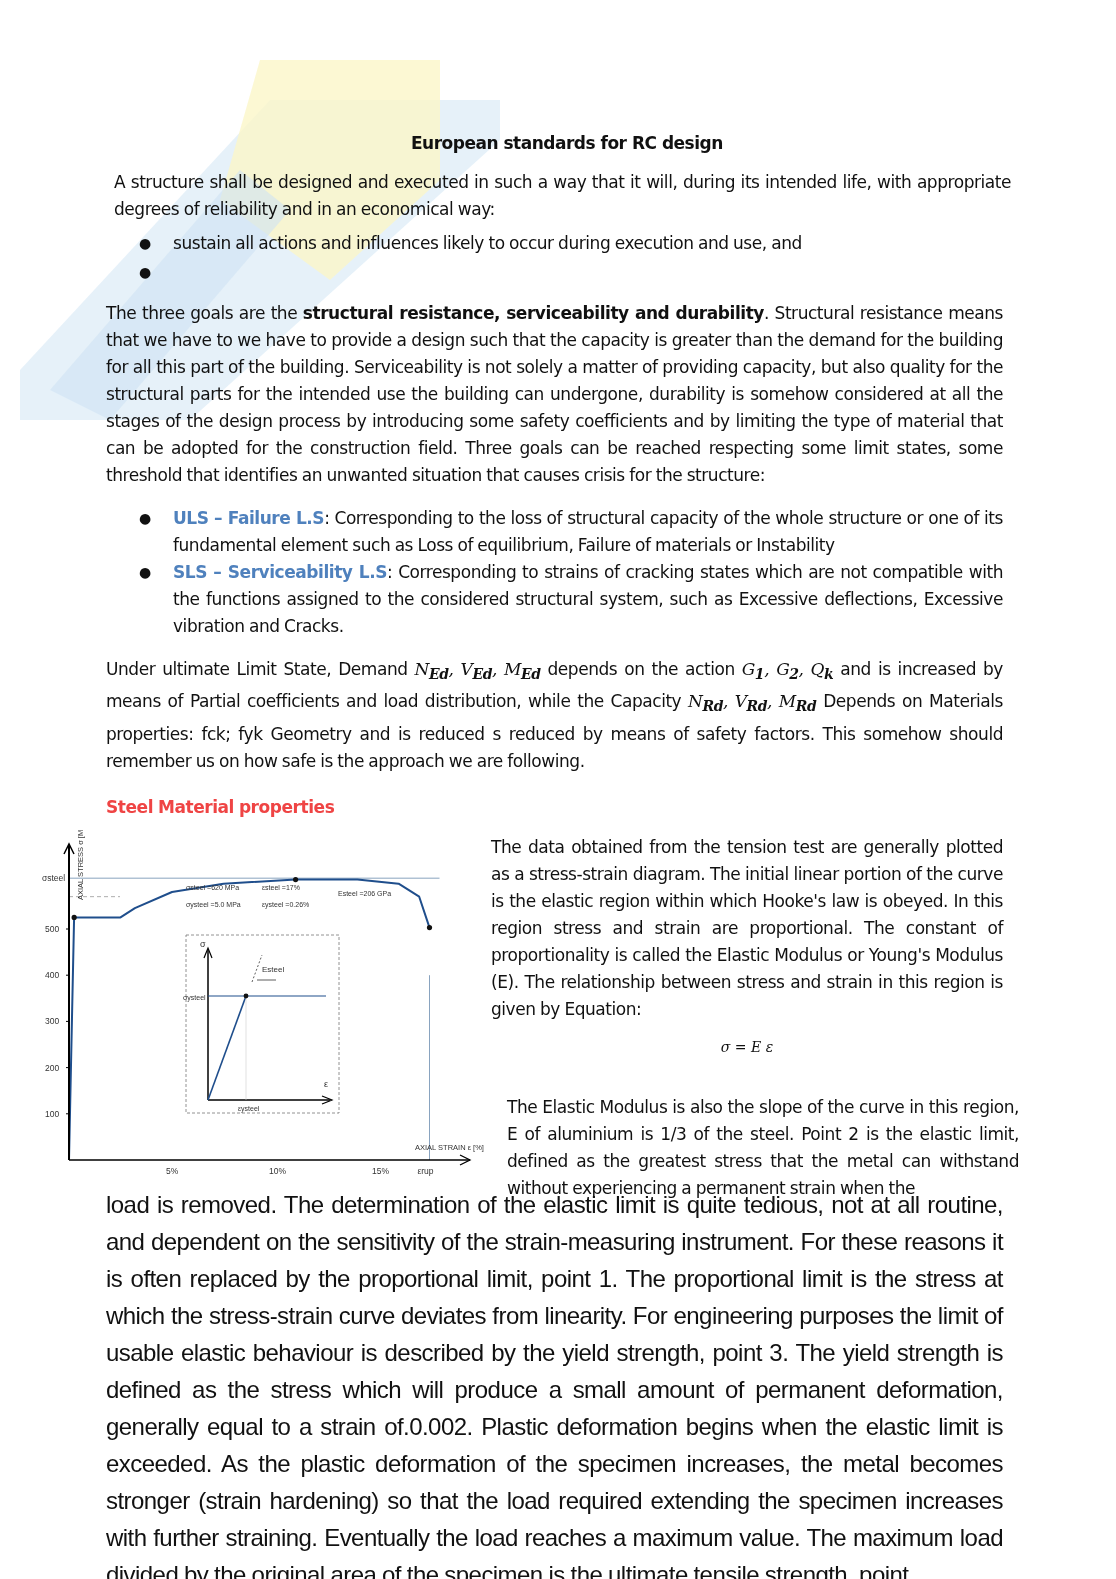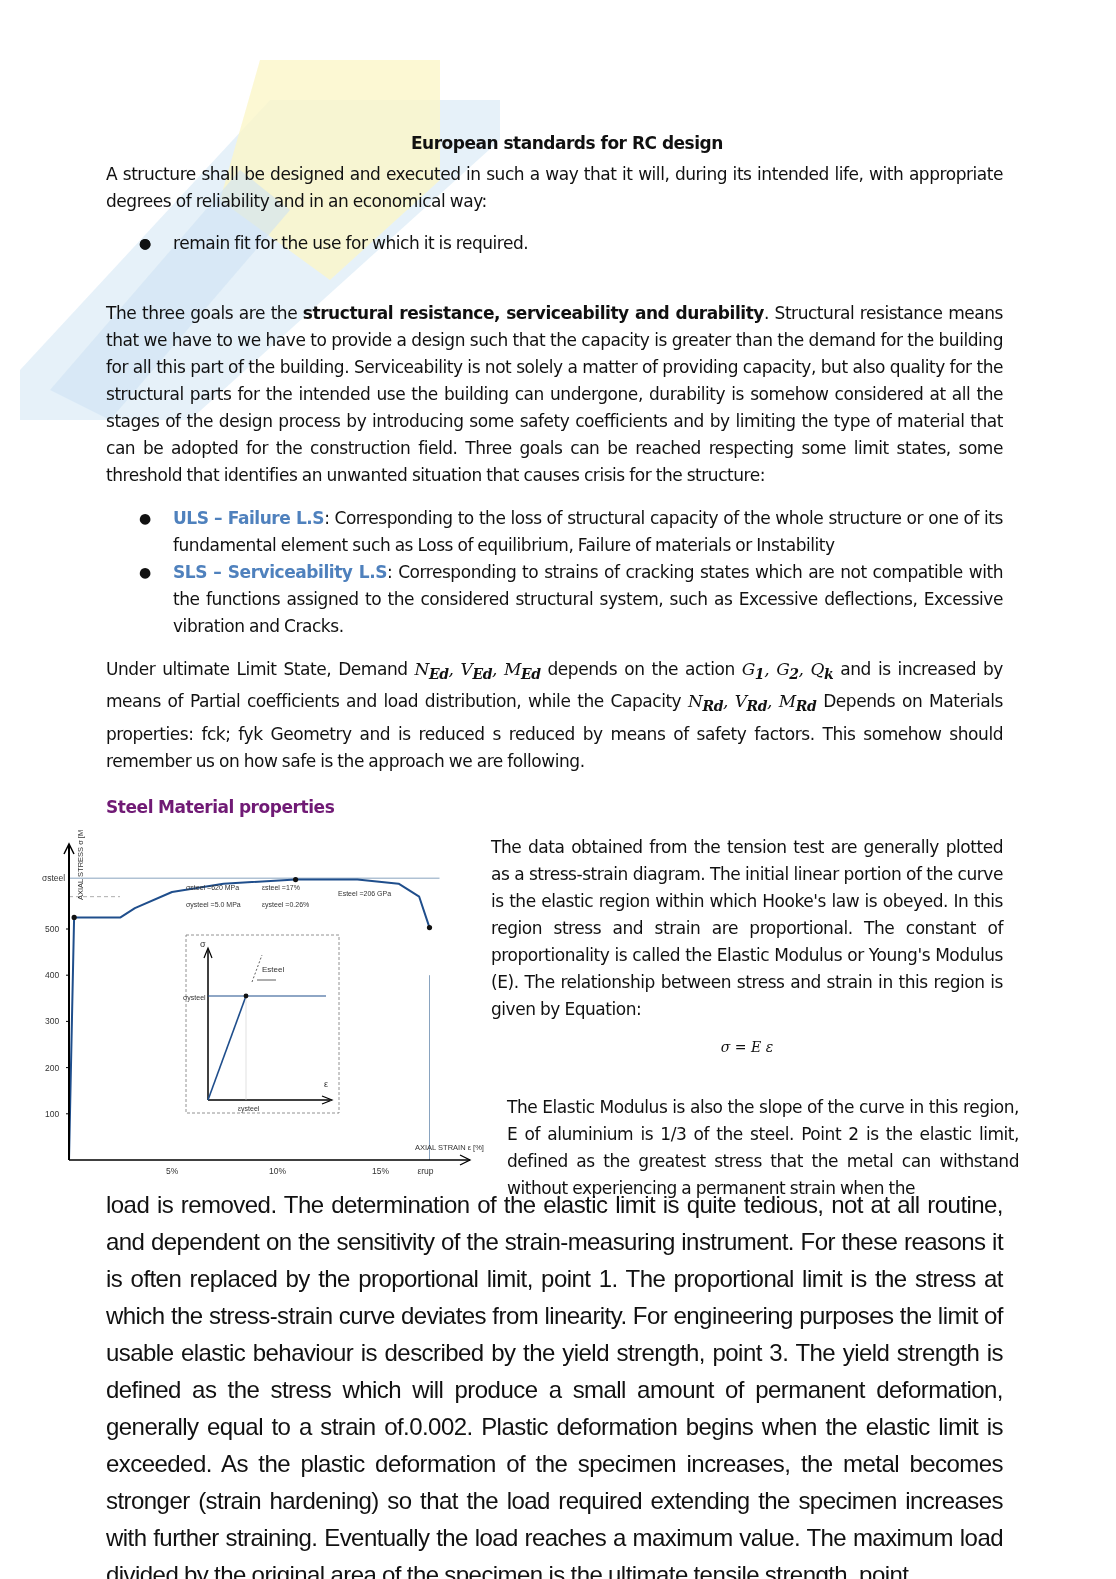--- a/index.html
+++ b/index.html
@@ -9,43 +9,43 @@
   .txt{font-family:"DejaVu Sans",sans-serif;font-size:17px;line-height:27px;letter-spacing:-0.45px;word-spacing:-0.5px;}
   .title{position:absolute;top:133px;left:305px;font-weight:bold;font-size:17px;letter-spacing:-0.5px;font-family:"DejaVu Sans",sans-serif;}
   .para{position:absolute;left:0;width:897px;text-align:justify;}
   .ul{position:absolute;left:0;width:897px;margin:0;padding:0;list-style:none;}
   .ul li{position:relative;padding-left:67px;text-align:justify;}
   .ul li .bullet{position:absolute;left:33px;top:0;font-size:14px;}
   .blue{color:#4f81bd;font-weight:bold;}
   b{font-weight:bold;}
   .math{font-family:"DejaVu Serif",serif;font-style:italic;}
   .math sub{font-size:14px;font-weight:bold;}
-  .red{color:#701a75;font-weight:bold;}
+  .red{color:#ef4444;font-weight:bold;}
   .wrap{position:absolute;left:385px;width:512px;text-align:justify;}
   .eq{position:absolute;left:385px;width:512px;text-align:center;font-family:"DejaVu Serif",serif;font-style:italic;font-size:14px;}
   .narrow{font-family:"Liberation Sans",sans-serif;font-size:24px;letter-spacing:-0.55px;word-spacing:-0.3px;line-height:37px;}
   svg text{font-family:"Liberation Sans",sans-serif;}
 </style>
 </head>
 <body>
 
 <svg class="wm" viewBox="0 0 480 380">
   <polygon points="0,330 250,60 480,60 480,100 170,380 0,380" fill="#dcebf7" opacity="0.7"></polygon>
   <polygon points="240,20 420,20 420,140 310,240 200,160" fill="#fbf6c8" opacity="0.8"></polygon>
   <polygon points="30,350 220,130 270,170 90,380" fill="#cfe3f3" opacity="0.6"></polygon>
 </svg>
 
 <div class="page">
   <div class="title">European standards for RC design</div>
 
-  <p class="para txt" style="top:161px;margin:0;">A structure shall be designed and executed in such a way that it will, during its intended life, with appropriate degrees of reliability and in an economical way:</p>
+  <p class="para txt" style="top:161px;margin:8px;">A structure shall be designed and executed in such a way that it will, during its intended life, with appropriate degrees of reliability and in an economical way:</p>
 
   <ul class="ul txt" style="top:229px;line-height:29px;">
+    <li><span class="bullet">●</span><span>sustain all actions and influences likely to occur during execution and use, and</span></li>
     <li><span class="bullet">●</span></li>
-    <li><span class="bullet">●</span><span>remain fit for the use for which it is required.</span></li>
   </ul>
 
   <p class="para txt" style="top:300px;margin:0;"><span>The three goals are the </span><b>structural resistance, serviceability and durability</b><span>. Structural resistance means that we have to we have to provide a design such that the capacity is greater than the demand for the building for all this part of the building. Serviceability is not solely a matter of providing capacity, but also quality for the structural parts for the intended use the building can undergone, durability is somehow considered at all the stages of the design process by introducing some safety coefficients and by limiting the type of material that can be adopted for the construction field. Three goals can be reached respecting some limit states, some threshold that identifies an unwanted situation that causes crisis for the structure:</span></p>
 
   <ul class="ul txt" style="top:505px;">
     <li><span class="bullet">●</span><span class="blue">ULS – Failure L.S</span><span>: Corresponding to the loss of structural capacity of the whole structure or one of its fundamental element such as Loss of equilibrium, Failure of materials or Instability</span></li>
     <li><span class="bullet">●</span><span class="blue">SLS – Serviceability L.S</span><span>: Corresponding to strains of cracking states which are not compatible with the functions assigned to the considered structural system, such as Excessive deflections, Excessive vibration and Cracks.</span></li>
   </ul>
 
   <p class="para txt" style="top:656px;margin:0;"><span>Under ultimate Limit State, Demand </span><span class="math"><span>N</span><sub>Ed</sub>, <span>V</span><sub>Ed</sub>, <span>M</span><sub>Ed</sub></span><span> depends on the action </span><span class="math"><span>G</span><sub>1</sub>, <span>G</span><sub>2</sub>, <span>Q</span><sub>k</sub></span><span> and is increased by means of Partial coefficients and load distribution, while the Capacity </span><span class="math"><span>N</span><sub>Rd</sub>, <span>V</span><sub>Rd</sub>, <span>M</span><sub>Rd</sub></span><span> Depends on Materials properties: fck; fyk Geometry and is reduced s reduced by means of safety factors. This somehow should remember us on how safe is the approach we are following.</span></p>

